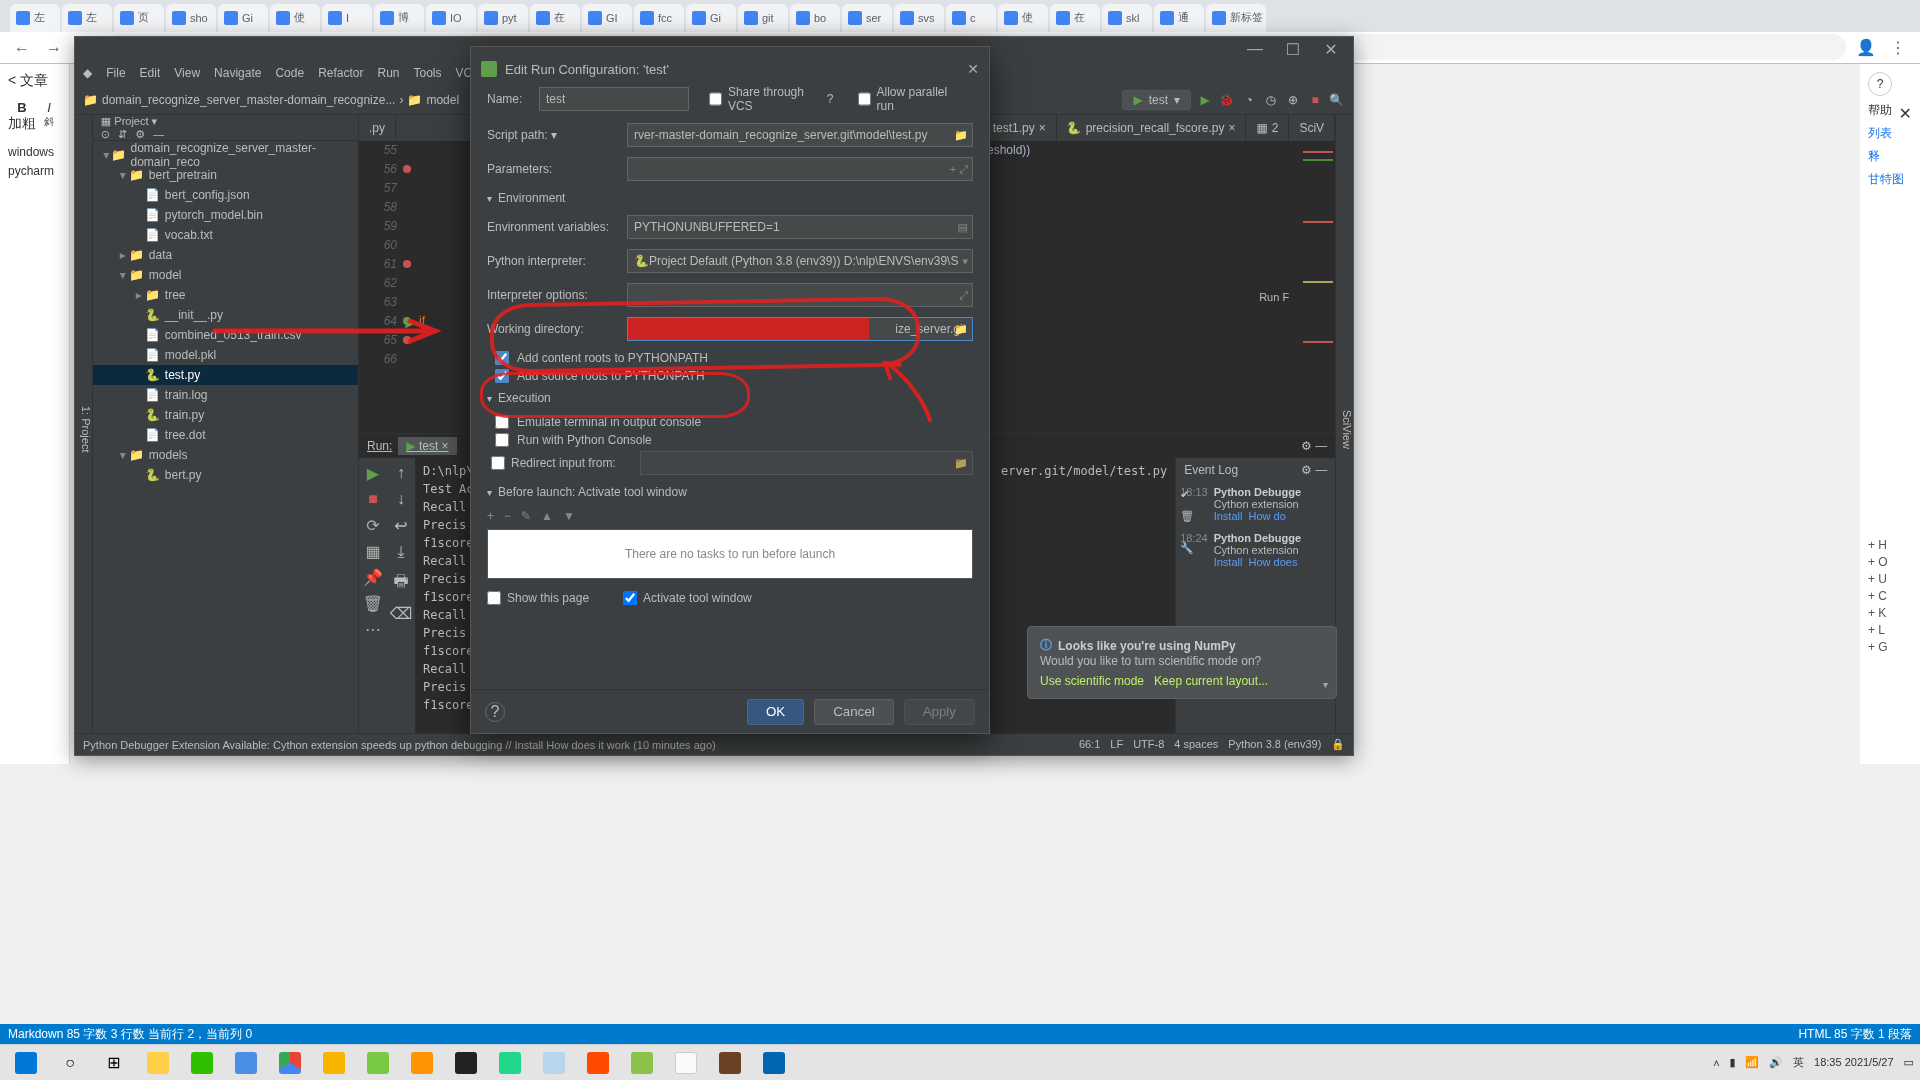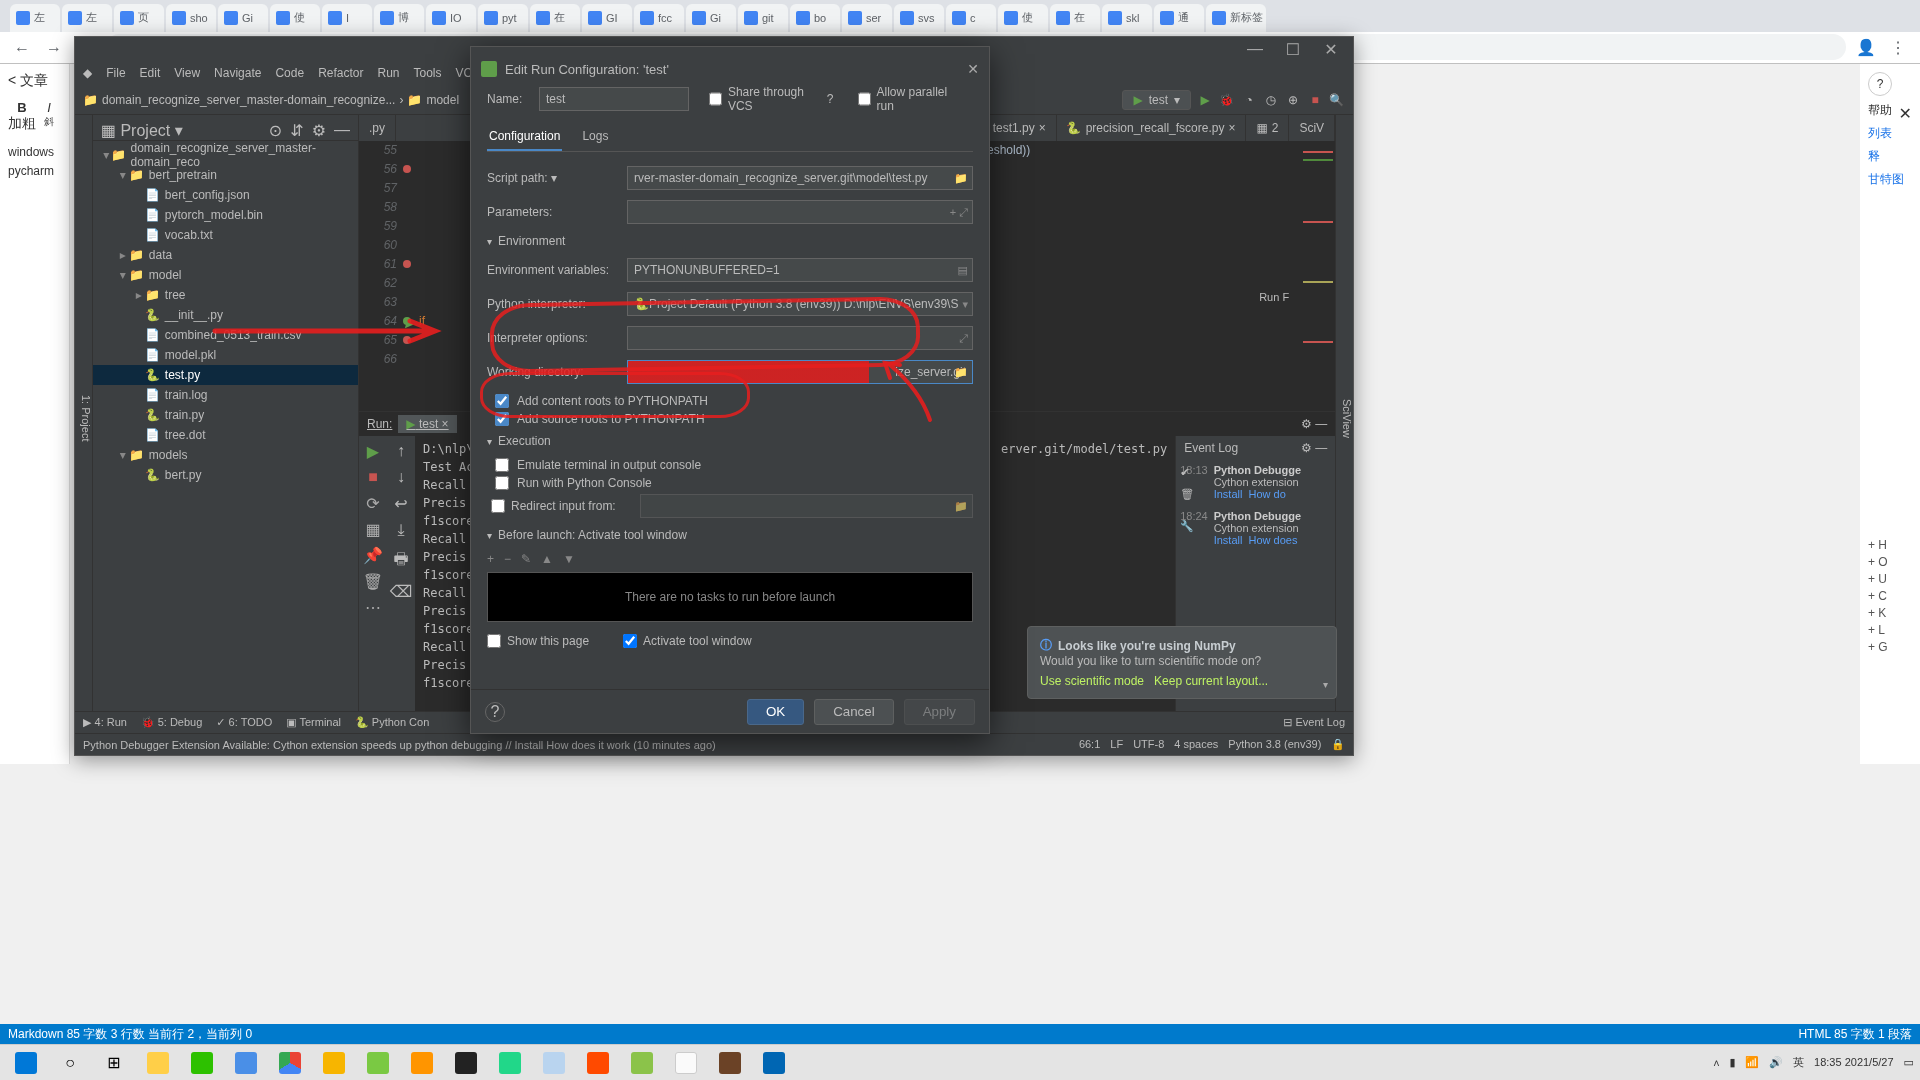--- a/index.html
+++ b/index.html
@@ -40,21 +40,21 @@
 .ide-navbar .runcfg { display: flex; align-items: center; gap: 6px; }
 .ide-navbar .runcfg .cfg { padding: 2px 10px; border: 1px solid #555; border-radius: 3px; background: #4c5052; display: flex; align-items: center; gap: 6px; }
 .ide-navbar .runcfg .ico { width: 16px; height: 16px; display: flex; align-items: center; justify-content: center; cursor: pointer; }
 
 
 .ide-body { flex: 1; display: flex; overflow: hidden; }
 .ide-lgutter { width: 20px; background: #3c3f41; border-right: 1px solid #323232; writing-mode: vertical-rl; font-size: 11px; text-align: center; padding-top: 10px; }
 .ide-rgutter { width: 20px; background: #3c3f41; border-left: 1px solid #323232; writing-mode: vertical-rl; font-size: 11px; text-align: center; padding-top: 10px; }
 
 .project-panel { width: 300px; background: #3c3f41; border-right: 1px solid #323232; display: flex; flex-direction: column; }
-.project-panel .ph { height: 26px; display: flex; align-items: flex-end; padding: 0 8px; font-size: 16px; border-bottom: 1px solid #323232; justify-content: space-between; }
+.project-panel .ph { height: 26px; display: flex; align-items: flex-start; padding: 0 8px; font-size: 11px; border-bottom: 1px solid #323232; justify-content: space-between; flex-direction: column; }
 .project-panel .ph .icons { display: flex; gap: 8px; }
 .project-tree { flex: 1; overflow: auto; font-size: 12px; padding: 4px 0; }
 .tree-item { display: flex; align-items: center; height: 20px; padding-left: 8px; cursor: pointer; }
 .tree-item.sel { background: #0d293e; color: #fff; }
 .tree-item .tw { width: 12px; text-align: center; color: #888; }
 .tree-item .fi { width: 16px; text-align: center; margin-right: 4px; }
 .tree-item.d1 { padding-left: 8px; }
 .tree-item.d2 { padding-left: 24px; }
 .tree-item.d3 { padding-left: 40px; }
 
@@ -109,21 +109,21 @@
 .drow .inp .iicon { position: absolute; right: 4px; color: #888; font-size: 11px; }
 .dchk { display: flex; align-items: center; gap: 6px; margin-right: 14px; }
 .dchk input { width: 14px; height: 14px; }
 .dtabs { display: flex; gap: 18px; border-bottom: 1px solid #555; margin-bottom: 14px; }
 .dtab { padding: 6px 2px; cursor: pointer; }
 .dtab.active { color: #fff; border-bottom: 2px solid #4a88c7; }
 .dsection { margin: 8px 0 10px 0; display: flex; align-items: center; gap: 6px; color: #bbb; }
 .dsection .tw { font-size: 10px; }
 .dcheck-row { display: flex; align-items: center; gap: 8px; margin: 4px 0 4px 8px; }
 .dcheck-row input { width: 14px; height: 14px; accent-color: #4a88c7; }
-.tasks-box { height: 50px; border: 1px solid #555; background: #000000; display: flex; align-items: center; justify-content: center; font-size: 12px; color: #888; margin: 6px 0 12px 0; }
+.tasks-box { height: 50px; border: 1px solid #555; background: #ffffff; display: flex; align-items: center; justify-content: center; font-size: 12px; color: #888; margin: 6px 0 12px 0; }
 .task-tb { display: flex; gap: 10px; margin-bottom: 4px; color: #888; }
 .dialog-footer { height: 44px; display: flex; align-items: center; padding: 0 14px; gap: 10px; justify-content: flex-end; border-top: 1px solid #323232; }
 .dialog-footer .helpq { margin-right: auto; width: 20px; height: 20px; border: 1px solid #666; border-radius: 50%; display: flex; align-items: center; justify-content: center; cursor: pointer; }
 .dbtn { height: 26px; padding: 0 18px; border: 1px solid #5e6060; background: #4c5052; color: #bbb; cursor: pointer; border-radius: 3px; }
 .dbtn.primary { background: #365880; border-color: #4a688a; color: #fff; }
 .dbtn.disabled { opacity: 0.5; }
 
 
 .anno { position: absolute; pointer-events: none; z-index: 200; }
 .anno-arrow { left: 210px; top: 316px; width: 240px; height: 30px; }
@@ -549,30 +549,20 @@
                   </div>
                 </div>
             </div>
           </div>
         </div>
       </div>
     </div>
     <div class="ide-rgutter"><span>SciView</span></div>
   </div>
 
-  <div class="ide-toolbtns">
-    <div class="lft">
-      <span>▶ 4: Run</span>
-      <span>🐞 5: Debug</span>
-      <span>✓ 6: TODO</span>
-      <span>▣ Terminal</span>
-      <span>🐍 Python Con</span>
-    </div>
-    <span>⊟ Event Log</span>
-  </div>
   <div class="ide-status">
     <span>Python Debugger Extension Available: Cython extension speeds up python debugging // Install   How does it work (10 minutes ago)</span>
     <span class="rgt">
       <span>66:1</span>
       <span>LF</span>
       <span>UTF-8</span>
       <span>4 spaces</span>
       <span>Python 3.8 (env39)</span>
       <span>🔒</span>
     </span>
@@ -607,24 +597,20 @@
       <label class="dchk">
           <input type="checkbox" style="">
           <span>Share through VCS</span> 
           <span>?</span>
         </label>
       <label class="dchk">
           <input type="checkbox" style="">
           <span>Allow parallel run</span>
         </label>
     </div>
-    <div class="dtabs">
-      <div class="dtab active">Configuration</div>
-      <div class="dtab">Logs</div>
-    </div>
     <div class="drow">
       <span class="lbl"><span>Script path:</span> ▾</span>
       <div class="inp">
           <span>rver-master-domain_recognize_server.git\model\test.py</span>
           <span class="iicon">📁</span>
         </div>
     </div>
     <div class="drow">
       <span class="lbl">Parameters:</span>
       <div class="inp">

